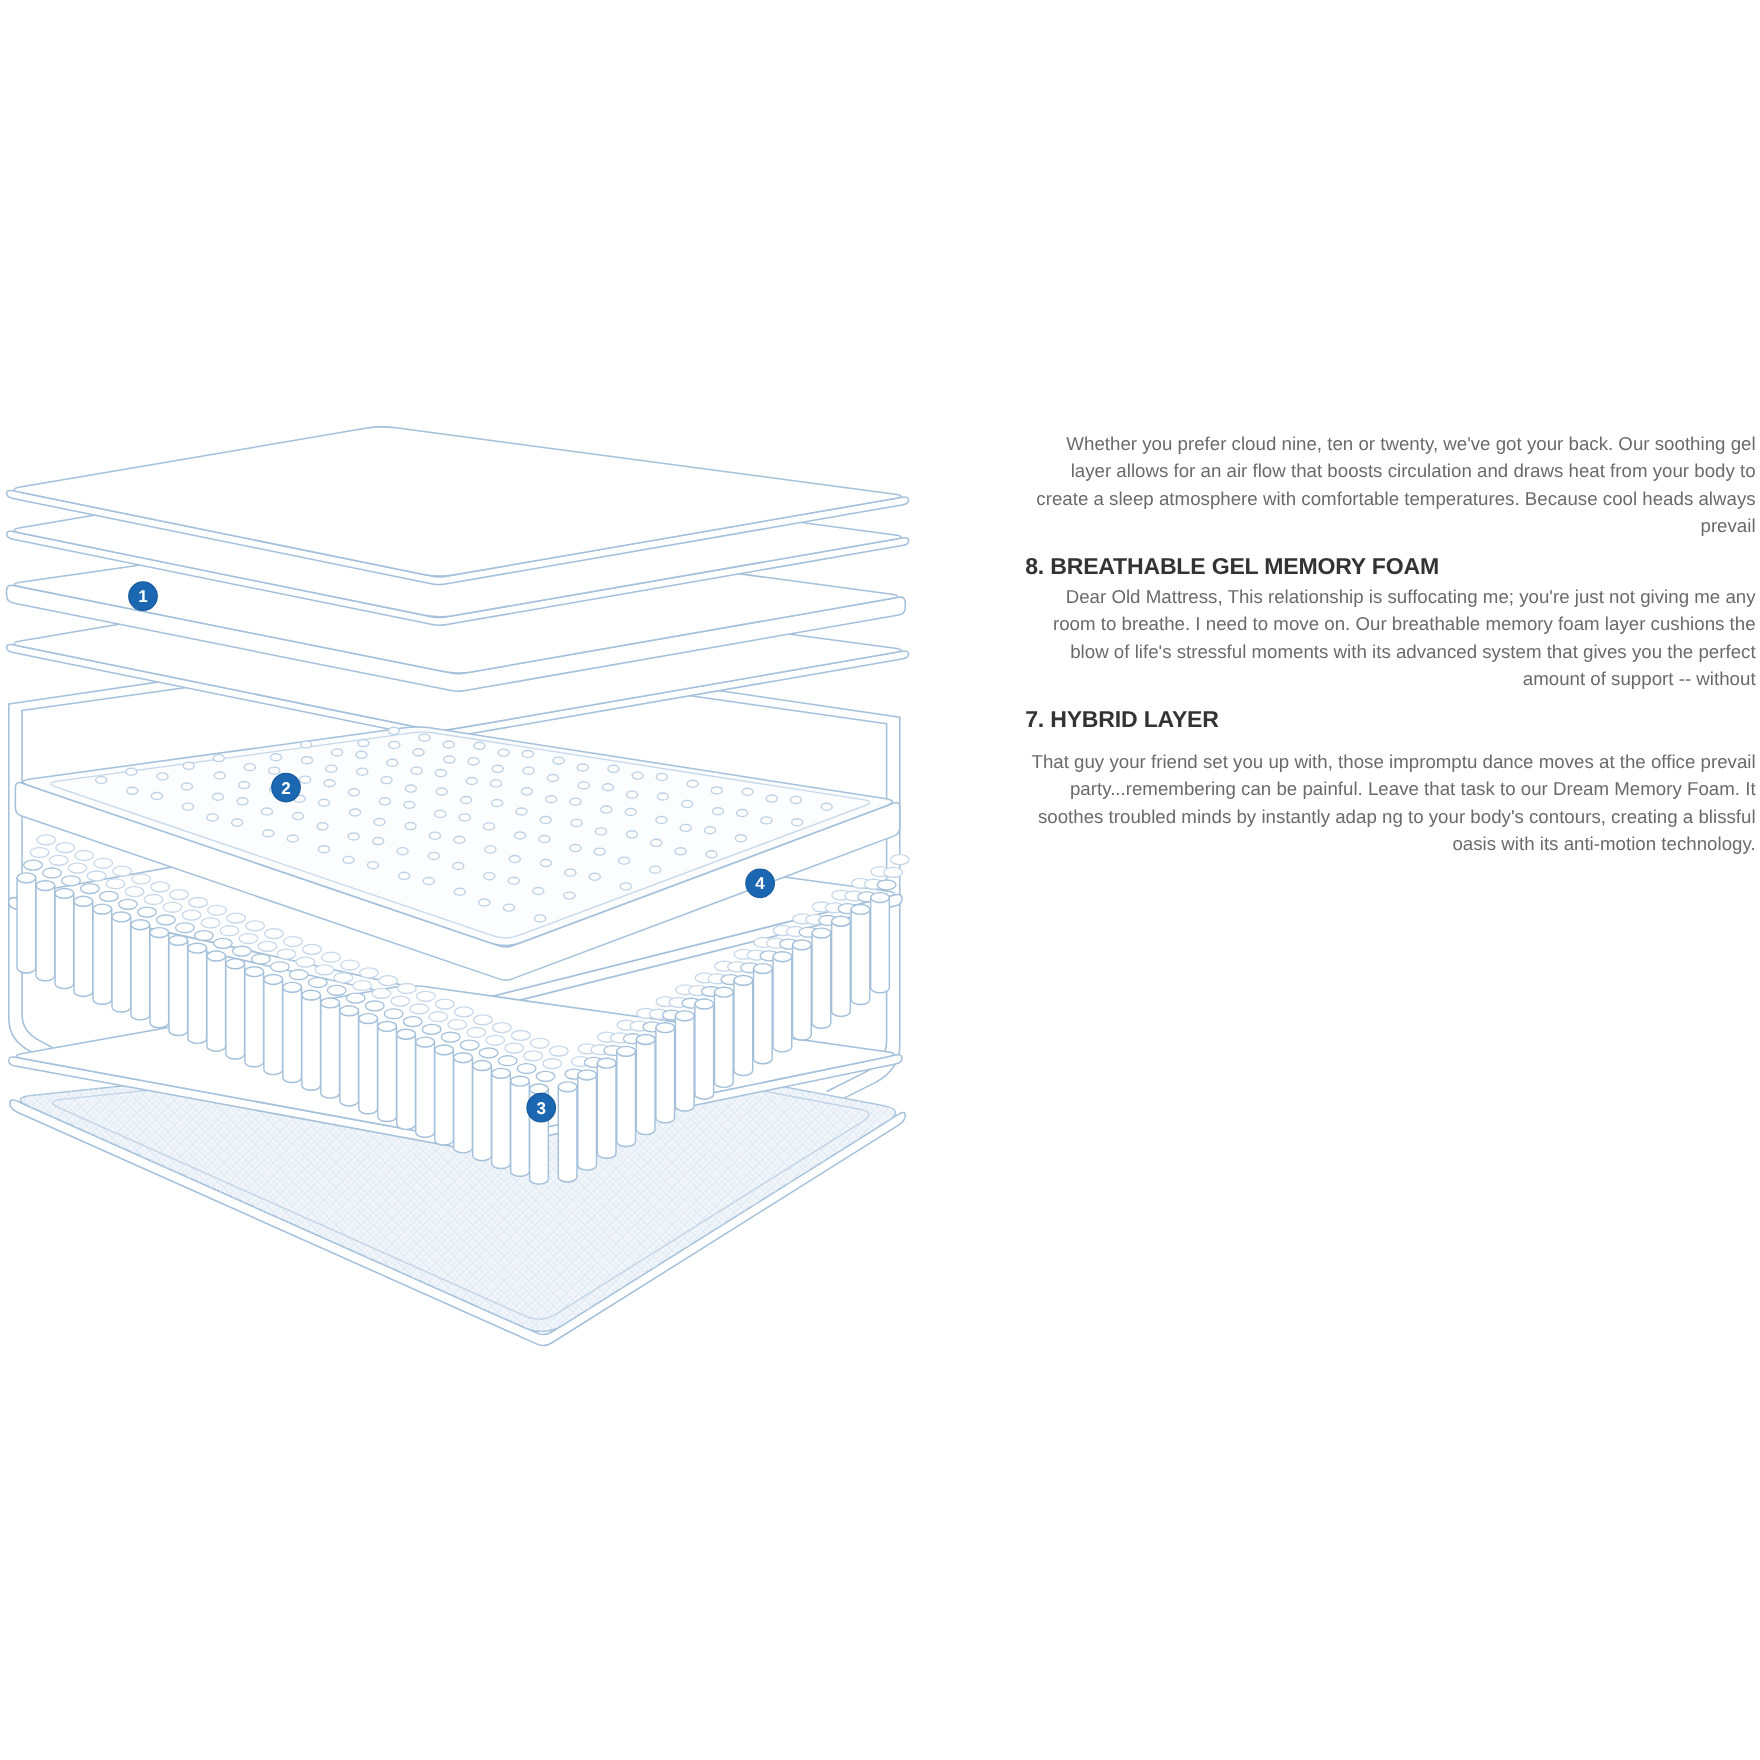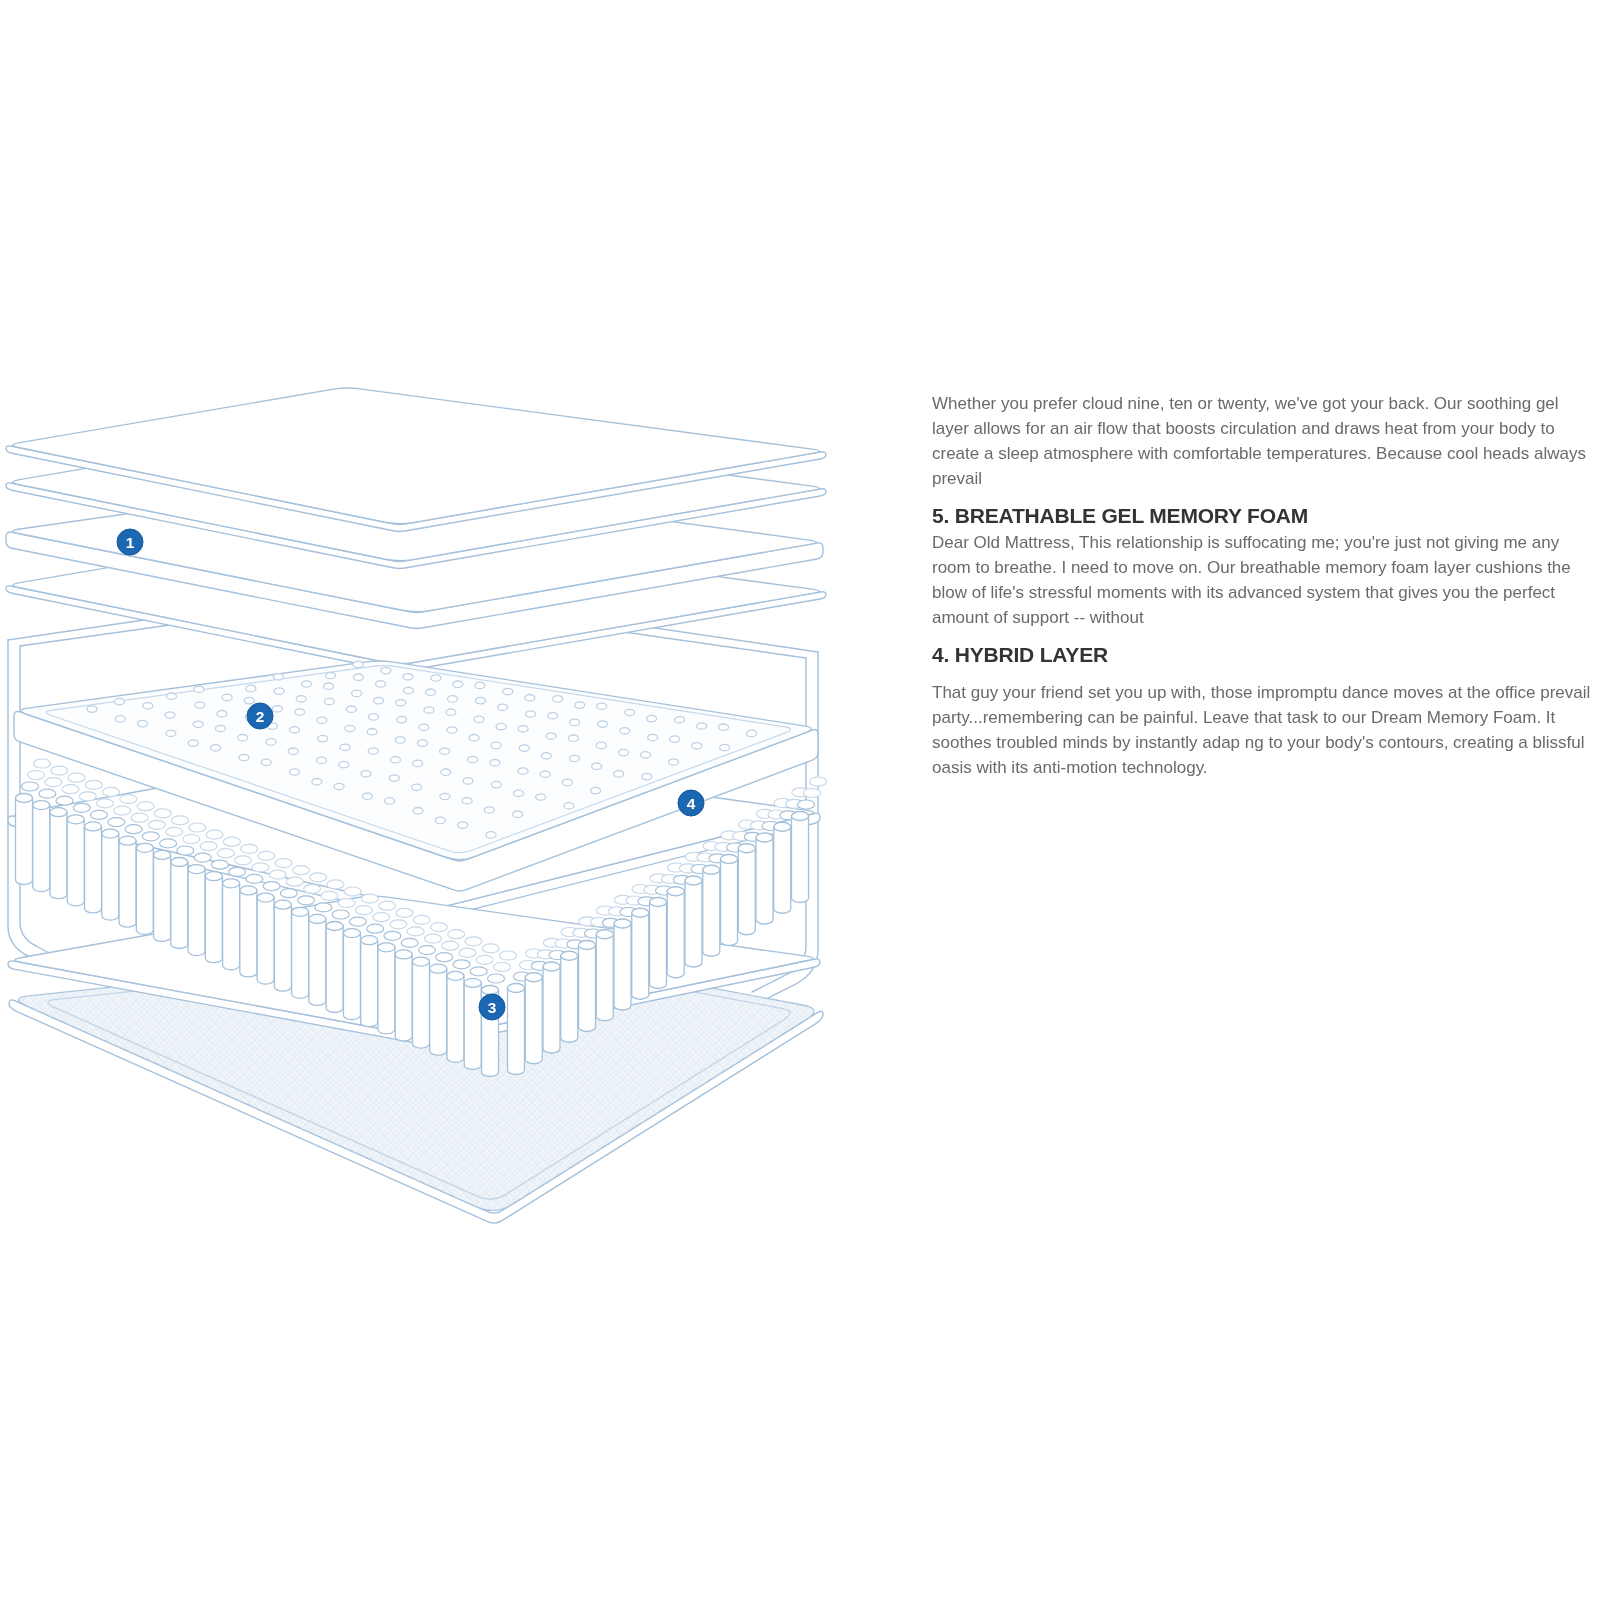--- a/index.html
+++ b/index.html
@@ -3,21 +3,21 @@
 <meta charset="utf-8">
 <style>
   html,body{margin:0;padding:0;width:1600px;height:1600px;background:#ffffff;overflow:hidden;
     font-family:"Liberation Sans",sans-serif;}
   .stage{position:relative;width:1600px;height:1600px;background:#fff;}
   .diagram{position:absolute;left:0;top:350px;width:880px;height:920px;}
   .copy{position:absolute;left:932px;top:391px;width:664px;}
   .copy section{margin:0 0 13px 0;}
   .copy h3{margin:0 0 2px 0;font-size:21px;line-height:24px;font-weight:700;color:#333333;
     letter-spacing:-0.2px;}
-  .copy p{margin:0;font-size:17px;line-height:25px;color:#6a6a6a;}
+  .copy p{margin:0;font-size:17px;line-height:25px;color:#6a6a6a;text-align:right;}
   svg text.mnum{font-family:"Liberation Sans",sans-serif;font-size:15.5px;font-weight:bold;fill:#ffffff;}
 </style>
 </head>
 <body>
 
 <div class="stage">
 
   <div class="diagram">
     <svg width="880" height="920" viewBox="0 0 880 920">
       <defs>
@@ -452,24 +452,24 @@
         <text class="mnum" y="5.5" text-anchor="middle">4</text>
       </g>
     </svg>
   </div>
 
   <div class="copy">
     <section>
       <p>Whether you prefer cloud nine, ten or twenty, we've got your back. Our soothing gel layer allows for an air flow that boosts circulation and draws heat from your body to create a sleep atmosphere with comfortable temperatures. Because cool heads always prevail</p>
     </section>
     <section>
-      <h3>5. BREATHABLE GEL MEMORY FOAM</h3>
+      <h3>8. BREATHABLE GEL MEMORY FOAM</h3>
       <p>Dear Old Mattress, This relationship is suffocating me; you're just not giving me any room to breathe. I need to move on. Our breathable memory foam layer cushions the blow of life's stressful moments with its advanced system that gives you the perfect amount of support -- without</p>
     </section>
     <section>
-      <h3>4. HYBRID LAYER</h3>
+      <h3>7. HYBRID LAYER</h3>
     </section>
     <section>
       <p>That guy your friend set you up with, those impromptu dance moves at the office prevail party...remembering can be painful. Leave that task to our Dream Memory Foam. It soothes troubled minds by instantly adap ng to your body's contours, creating a blissful oasis with its anti-motion technology.</p>
     </section>
   </div>
 
 </div>
 
 </body></html>

